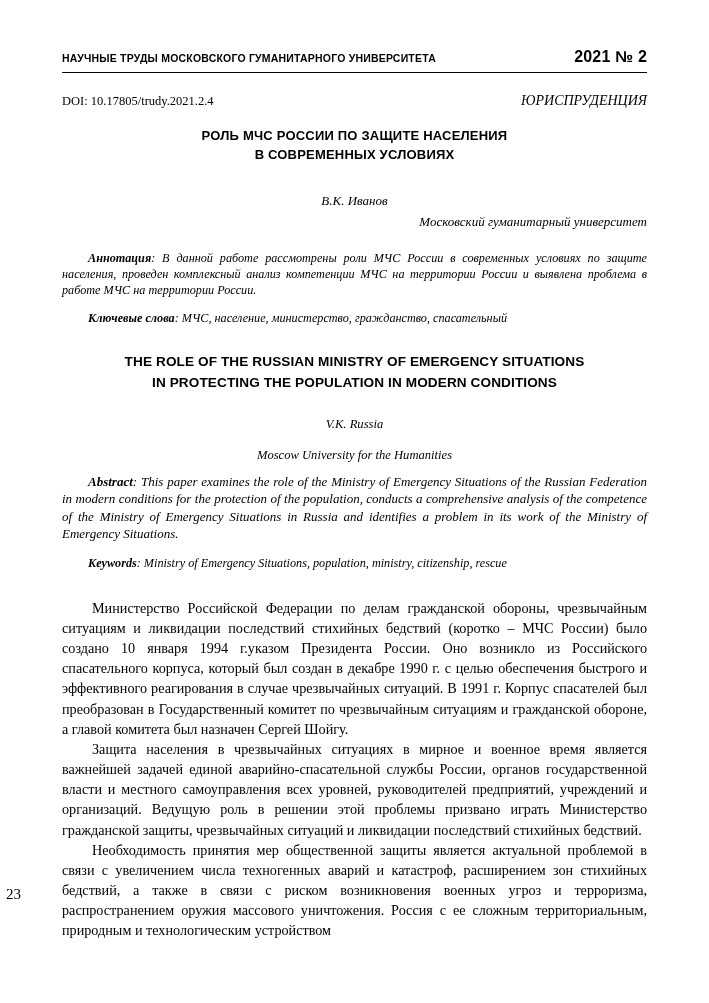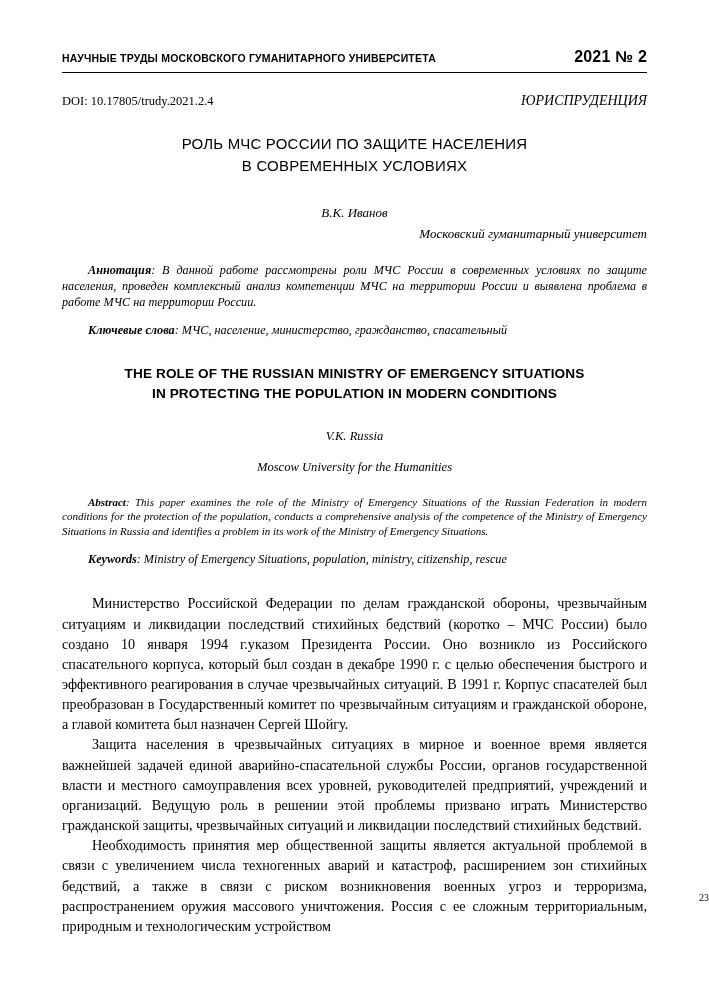--- a/index.html
+++ b/index.html
@@ -41,25 +41,25 @@
     justify-content: space-between;
     align-items: baseline;
     margin-top: 20px;
     font-size: 12.5px;
   }
   .doi-line .section {
     font-style: italic;
     font-size: 14px;
   }
   .title-ru {
-    margin-top: 24px;
+    margin-top: 18px;
     text-align: center;
     font-family: "Liberation Sans", sans-serif;
-    font-weight: normal;
-    font-size: 15px;
+    font-weight: bold;
+    font-size: 13px;
     line-height: 1.45;
     letter-spacing: 0.2px;
   }
   .author-ru {
     margin-top: 26px;
     text-align: center;
     font-style: italic;
     font-size: 13px;
     line-height: 1.5;
   }
@@ -106,23 +106,23 @@
     line-height: 1.5;
   }
   .affil-en {
     text-align: center;
     font-style: italic;
     font-size: 12.6px;
     line-height: 1.5;
     margin-top: 12px;
   }
   .abstract-en {
-    margin-top: 18px;
+    margin-top: 8px;
     font-style: italic;
-    font-size: 11px;
+    font-size: 13px;
     line-height: 1.34;
     text-align: justify;
     text-indent: 26px;
   }
   .abstract-en b, .keywords-en b {
     font-weight: bold;
     font-style: italic;
   }
   .keywords-en {
     font-style: italic;
@@ -140,22 +140,23 @@
     line-height: 1.42;
     text-align: justify;
     text-indent: 30px;
     hyphens: manual;
   }
   .page-number {
     position: absolute;
     left: 0;
     right: 0;
     bottom: 28px;
-    text-align: right;
-    font-size: 10px;
+    text-align: left;
+    font-size: 15px;
+    padding-left: 6px;
   }
 </style>
 </head>
 <body>
 
 <div class="page">
 
   <div class="running-head">
     <span>НАУЧНЫЕ ТРУДЫ МОСКОВСКОГО ГУМАНИТАРНОГО УНИВЕРСИТЕТА</span>
     <span class="issue">2021 № 2</span>

